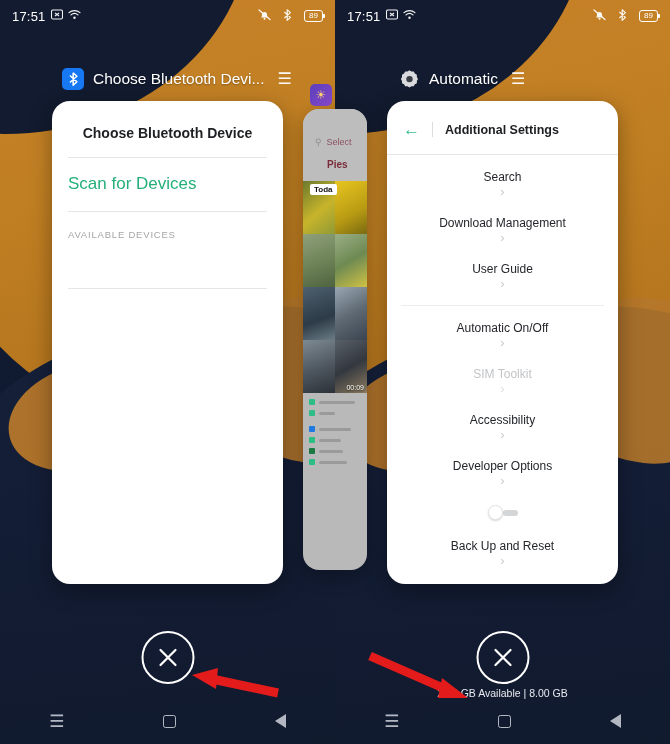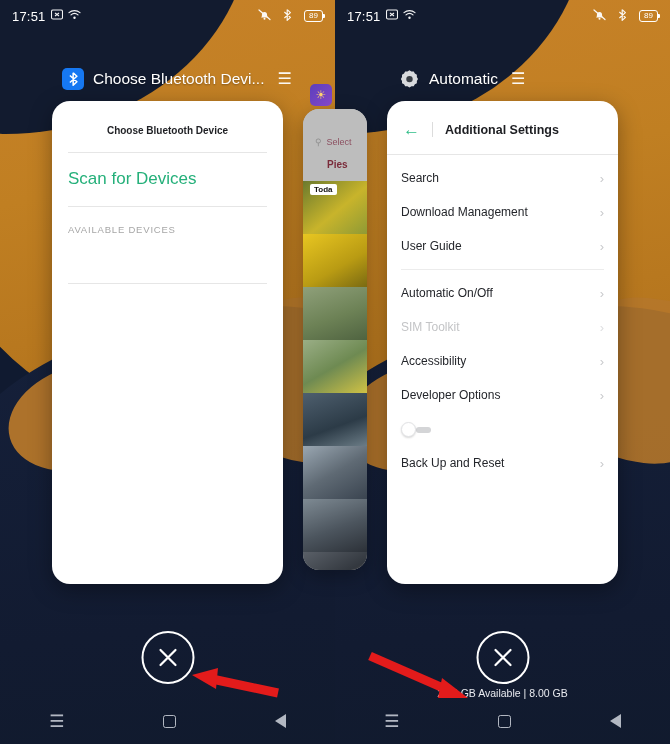--- a/index.html
+++ b/index.html
@@ -94,21 +94,21 @@
   
   .card {
     position: absolute; background: #fff;
     border-radius: 18px; overflow: hidden;
     box-shadow: 0 6px 22px rgba(0,0,0,.34);
   }
 
   
   #bt-card { left: 52px; top: 101px; width: 231px; height: 483px; }
   .bt-title {
-    text-align: center; font-size: 10px; font-weight: bold;
+    text-align: center; font-size: 14px; font-weight: bold;
     color: #1f2024; padding: 24px 10px 16px;
   }
   .hr { height: 1px; background: #e6e6e6; margin: 0 16px; }
   .bt-scan {
     color: #25b07a; font-size: 17px; padding: 16px 16px 17px;
   }
   .bt-section {
     color: #a6a6a6; font-size: 9.5px; letter-spacing: .8px;
     padding: 17px 16px 0;
   }
@@ -119,21 +119,21 @@
   .set-head {
     display: flex; align-items: center; gap: 12px;
     padding: 20px 16px 16px;
   }
   .back-arrow { color: #2ebd87; font-size: 17px; line-height: 1; }
   .head-div { width: 1px; height: 15px; background: #dcdcdc; }
   .set-head-title { font-size: 12.5px; font-weight: bold; color: #1d1e22; }
   .set-list { padding: 0 0 4px; }
   .row {
     display: flex; align-items: center; justify-content: space-between;
-    padding: 9px 14px; min-height: 34px;
+    padding: 9px 14px; min-height: 34px; flex-direction: column;
   }
   .row .label { font-size: 12px; color: #24262b; line-height: 1.25; }
   .row.dim .label { color: #c3c4c6; }
   .row .sub {
     font-size: 8.2px; color: #b9babd; line-height: 1.3; margin-top: 2px;
     max-width: 160px;
   }
   .chev { color: #c9cacd; font-size: 13px; line-height: 1; }
   .chev.dim { color: #dedfe1; }
   .row-div { height: 1px; background: #ececec; margin: 6px 14px; }
@@ -161,21 +161,21 @@
   .gal-top { height: 72px; background: #bdbdbd; position: relative; }
   .gal-search {
     position: absolute; left: 12px; top: 28px; display: flex; gap: 5px;
     align-items: center; font-size: 9px; color: #8c4f60;
   }
   .gal-search .mag { color: #8f8f8f; font-size: 9px; }
   .gal-tab {
     position: absolute; left: 24px; top: 50px; font-size: 10px;
     color: #7a2b3a; font-weight: bold;
   }
-  .grid { display: grid; grid-template-columns: 1fr; }
+  .grid { display: grid; grid-template-columns: 1fr 1fr; }
   .cell { width: 100%; height: 53px; position: relative; }
   .today-chip {
     position: absolute; left: 7px; top: 3px; background: #fff;
     color: #111; font-size: 8px; font-weight: bold;
     padding: 1px 4px; border-radius: 2px; z-index: 2; white-space: nowrap;
   }
   .dur {
     position: absolute; right: 3px; bottom: 2px; color: #fff;
     font-size: 7px; text-shadow: 0 1px 2px rgba(0,0,0,.8);
   }

